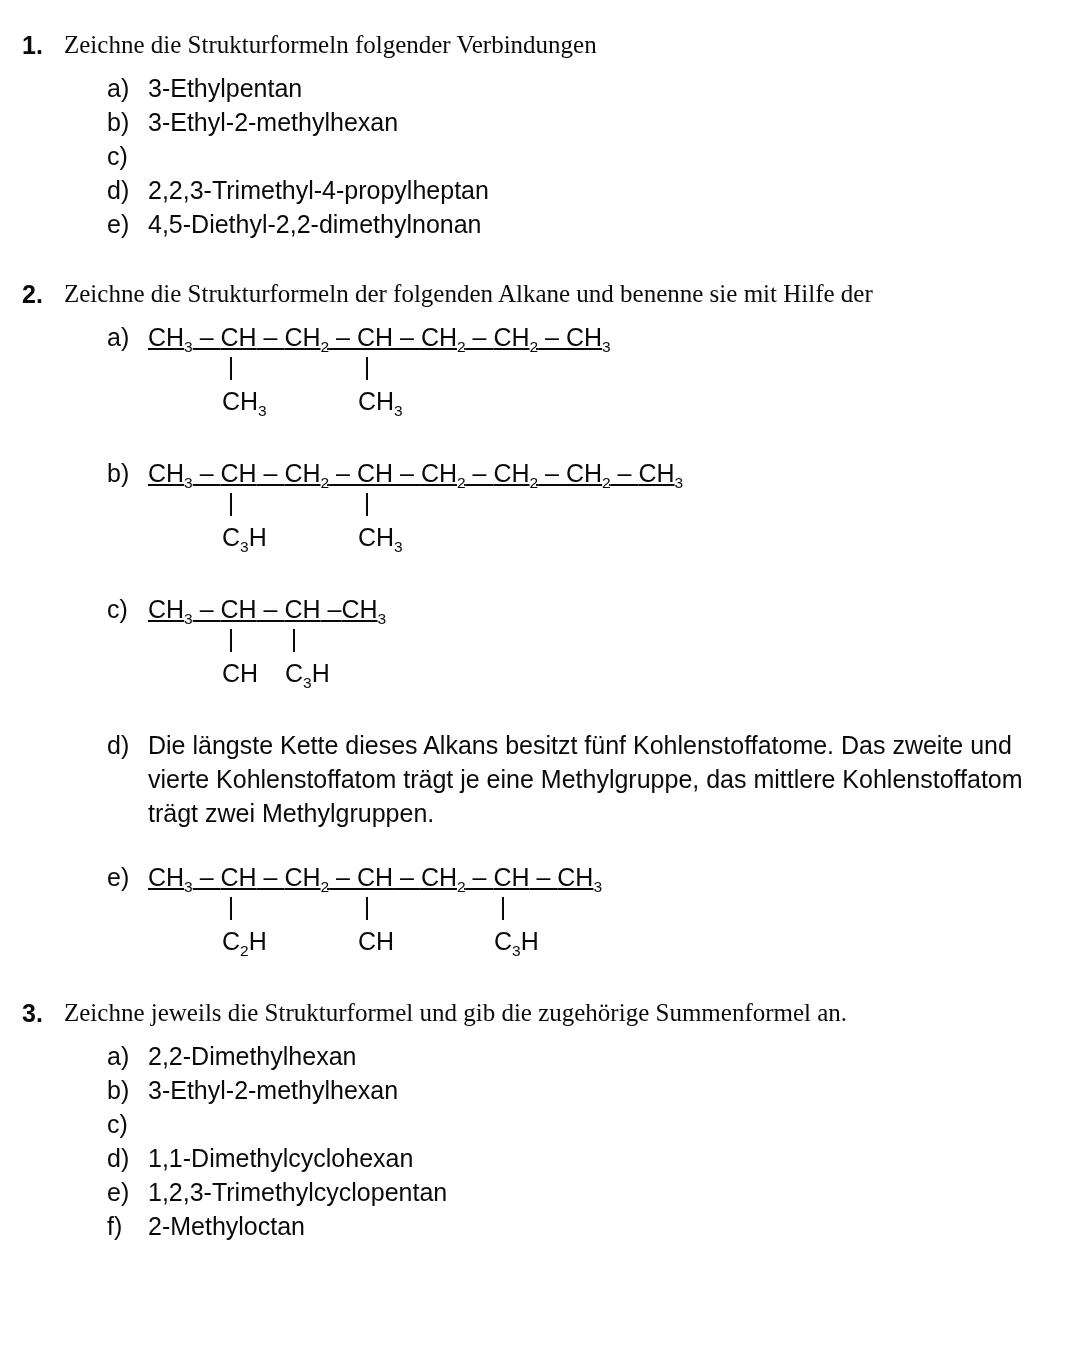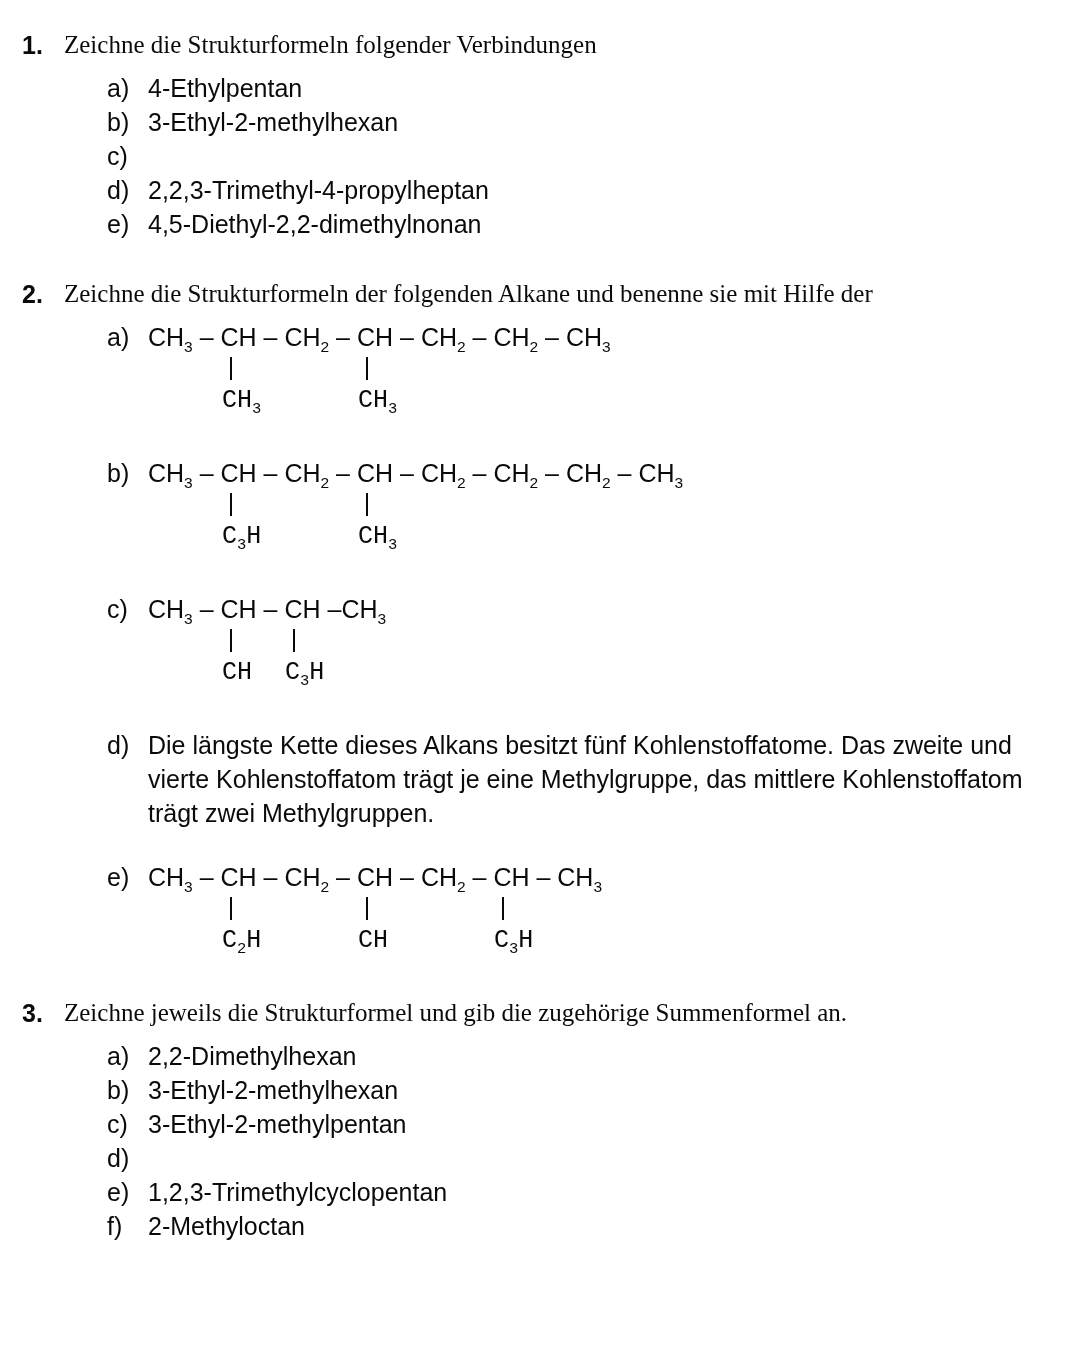--- a/index.html
+++ b/index.html
@@ -16,44 +16,44 @@
   .sec-num { font-weight:bold; width:42px; flex:none; }
   .sec-heading { max-width:1002px;font-family:Liberation Serif, serif; }
   .sec-heading em { font-style:italic; }
   .items { margin-top:9px; }
   .item { display:flex; line-height:34px; }
   .item-label { margin-left:85px; width:41px; flex:none; }
   .item-text { max-width:900px; }
   .f-item { margin-bottom:38px; }
   .t-item { margin-bottom:30px; }
   .formula { position:relative; flex:1; }
-  .f-chain { height:34px; white-space:pre; }
+  .f-chain { height:34px; white-space:pre;text-decoration:underline; }
   .f-chain span { white-space:pre; }
   .f-bonds { height:30px; position:relative; }
   .f-bar { position:absolute; top:3px; width:2px; height:23px; background:#0a0a0a; }
-  .f-subs { height:34px; position:relative;font-family:Liberation Mono, monospace; }
+  .f-subs { height:34px; position:relative; }
   .f-sub { position:absolute; top:0; white-space:pre; }
   sub { font-size:62%; line-height:0; }
 </style>
 </head>
 <body>
 
 <div class="page">
 
   <section>
     <div class="sec-head">
       <span class="sec-num">1.</span>
       <div class="sec-heading">
         <span>Zeichne die Strukturformeln folgender Verbindungen</span>
       </div>
     </div>
     <div class="items">
       <div class="item">
         <span class="item-label">a)</span>
-        <span class="item-text">4-Ethylpentan</span>
+        <span class="item-text">3-Ethylpentan</span>
       </div>
       <div class="item">
         <span class="item-label">b)</span>
         <span class="item-text">3-Ethyl-2-methylhexan</span>
       </div>
       <div class="item">
         <span class="item-label">c)</span>
       </div>
       <div class="item">
         <span class="item-label">d)</span>
@@ -150,24 +150,24 @@
       <div class="item">
         <span class="item-label">a)</span>
         <span class="item-text">2,2-Dimethylhexan</span>
       </div>
       <div class="item">
         <span class="item-label">b)</span>
         <span class="item-text">3-Ethyl-2-methylhexan</span>
       </div>
       <div class="item">
         <span class="item-label">c)</span>
-        <span class="item-text">3-Ethyl-2-methylpentan</span>
       </div>
       <div class="item">
         <span class="item-label">d)</span>
+        <span class="item-text">1,1-Dimethylcyclohexan</span>
       </div>
       <div class="item">
         <span class="item-label">e)</span>
         <span class="item-text">1,2,3-Trimethylcyclopentan</span>
       </div>
       <div class="item">
         <span class="item-label">f)</span>
         <span class="item-text">2-Methyloctan</span>
       </div>
     </div>

